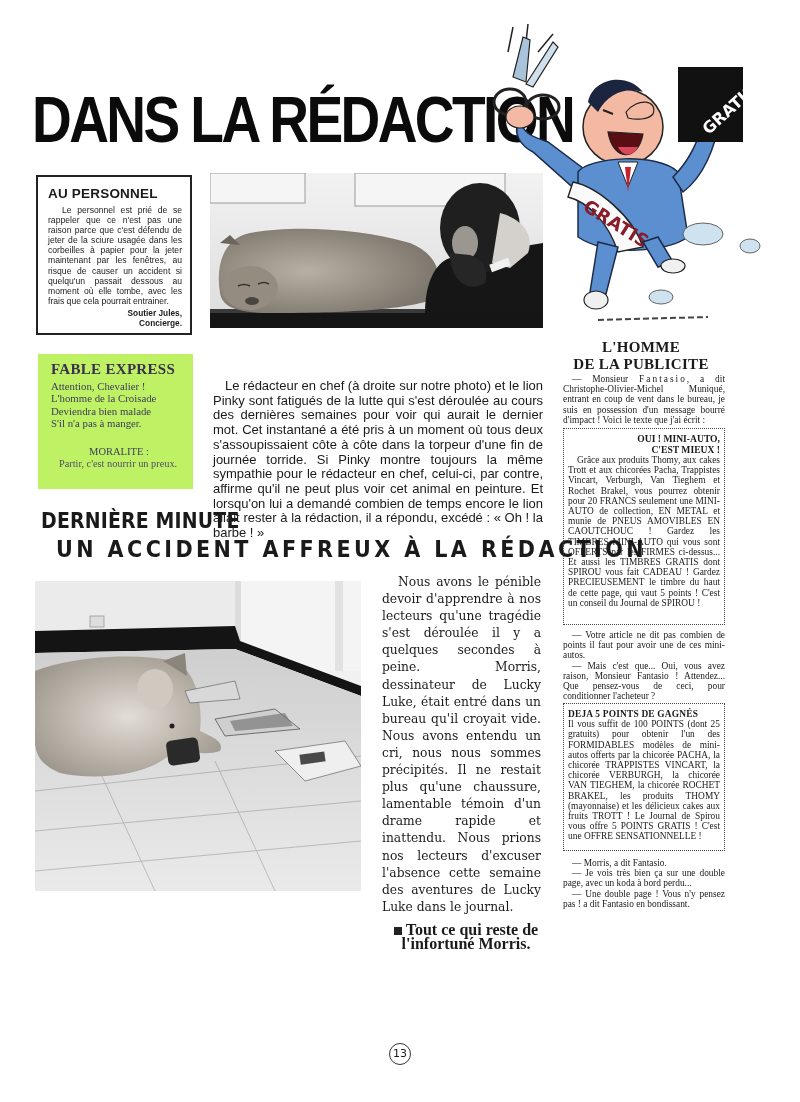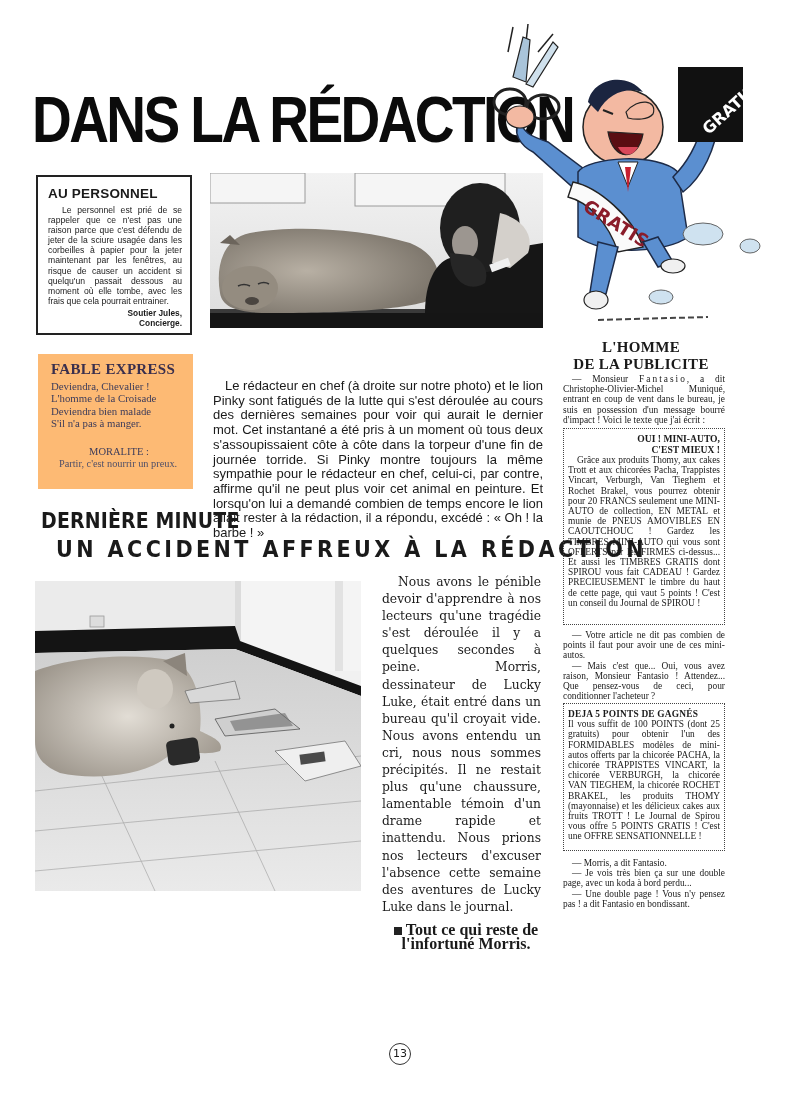--- a/index.html
+++ b/index.html
@@ -9,21 +9,21 @@
   
   #main-title { left: 32px; top: 84px; width: 430px; height: 72px; font-family: "Liberation Sans", sans-serif; font-weight: 900; font-size: 64px; line-height: 72px; letter-spacing: -3px; color: #0b0b0b; transform: scaleX(0.86); transform-origin: left center; white-space: nowrap; font-stretch: condensed; }
 
   
   #au-personnel { left: 36px; top: 175px; width: 156px; height: 160px; border: 2px solid #222; box-sizing: border-box; padding: 6px 8px 4px 10px; font-family: "Liberation Sans", sans-serif; }
   #au-personnel h3 { margin: 3px 0 3px 0; font-size: 13.5px; font-weight: 900; letter-spacing: 0.2px; line-height: 16px; }
   #au-personnel p { margin: 0; font-size: 8.6px; line-height: 10.1px; text-align: justify; text-indent: 14px; }
   #au-personnel .sig { text-align: right; font-weight: bold; font-size: 8.3px; line-height: 10px; margin-top: 2px; }
 
   
-  #fable { left: 38px; top: 354px; width: 155px; height: 135px; background: #fdba74; padding: 6px 6px 4px 13px; box-sizing: border-box; font-family: "Liberation Serif", serif; color: #3d3c5a; }
+  #fable { left: 38px; top: 354px; width: 155px; height: 135px; background: #bef264; padding: 6px 6px 4px 13px; box-sizing: border-box; font-family: "Liberation Serif", serif; color: #3d3c5a; }
   #fable h3 { margin: 0 0 2px 0; font-size: 15px; font-weight: bold; letter-spacing: 0.3px; color: #3a2f4d; line-height: 18px; }
   #fable .verse { font-size: 10.8px; line-height: 12.4px; }
   #fable .moral-title { font-size: 10.5px; text-align: center; margin-top: 15px; line-height: 13px; }
   #fable .moral { font-size: 10.3px; line-height: 12.4px; text-indent: 8px; color: #4f4f68; }
 
   
   #photo1 { left: 210px; top: 173px; width: 333px; height: 155px; overflow: hidden; background: #e8e8e8; }
   
   #caption1 { left: 213px; top: 379px; width: 330px; font-family: Liberation Sans, sans-serif; font-size: 13px; line-height: 14.7px; text-align: justify; text-indent: 12px; }
 
@@ -63,21 +63,21 @@
   <h3>AU PERSONNEL</h3>
   <p>Le personnel est prié de se rappeler que ce n'est pas une raison parce que c'est défendu de jeter de la sciure usagée dans les corbeilles à papier pour la jeter maintenant par les fenêtres, au risque de causer un accident si quelqu'un passait dessous au moment où elle tombe, avec les frais que cela pourrait entrainer.</p>
   <div class="sig">
     <div>Soutier Jules,</div>
     <div>Concierge.</div>
   </div>
 </div>
 
 <div id="fable" class="abs">
   <h3>FABLE EXPRESS</h3>
-  <div class="verse">Deviendra, Chevalier !</div>
+  <div class="verse">Attention, Chevalier !</div>
   <div class="verse">L'homme de la Croisade</div>
   <div class="verse">Deviendra bien malade</div>
   <div class="verse">S'il n'a pas à manger.</div>
   <div class="moral-title">MORALITE :</div>
   <div class="moral">Partir, c'est nourrir un preux.</div>
 </div>
 
 <div id="photo1" class="abs">
   <svg width="333" height="155" viewBox="0 0 333 155">
     <defs>

